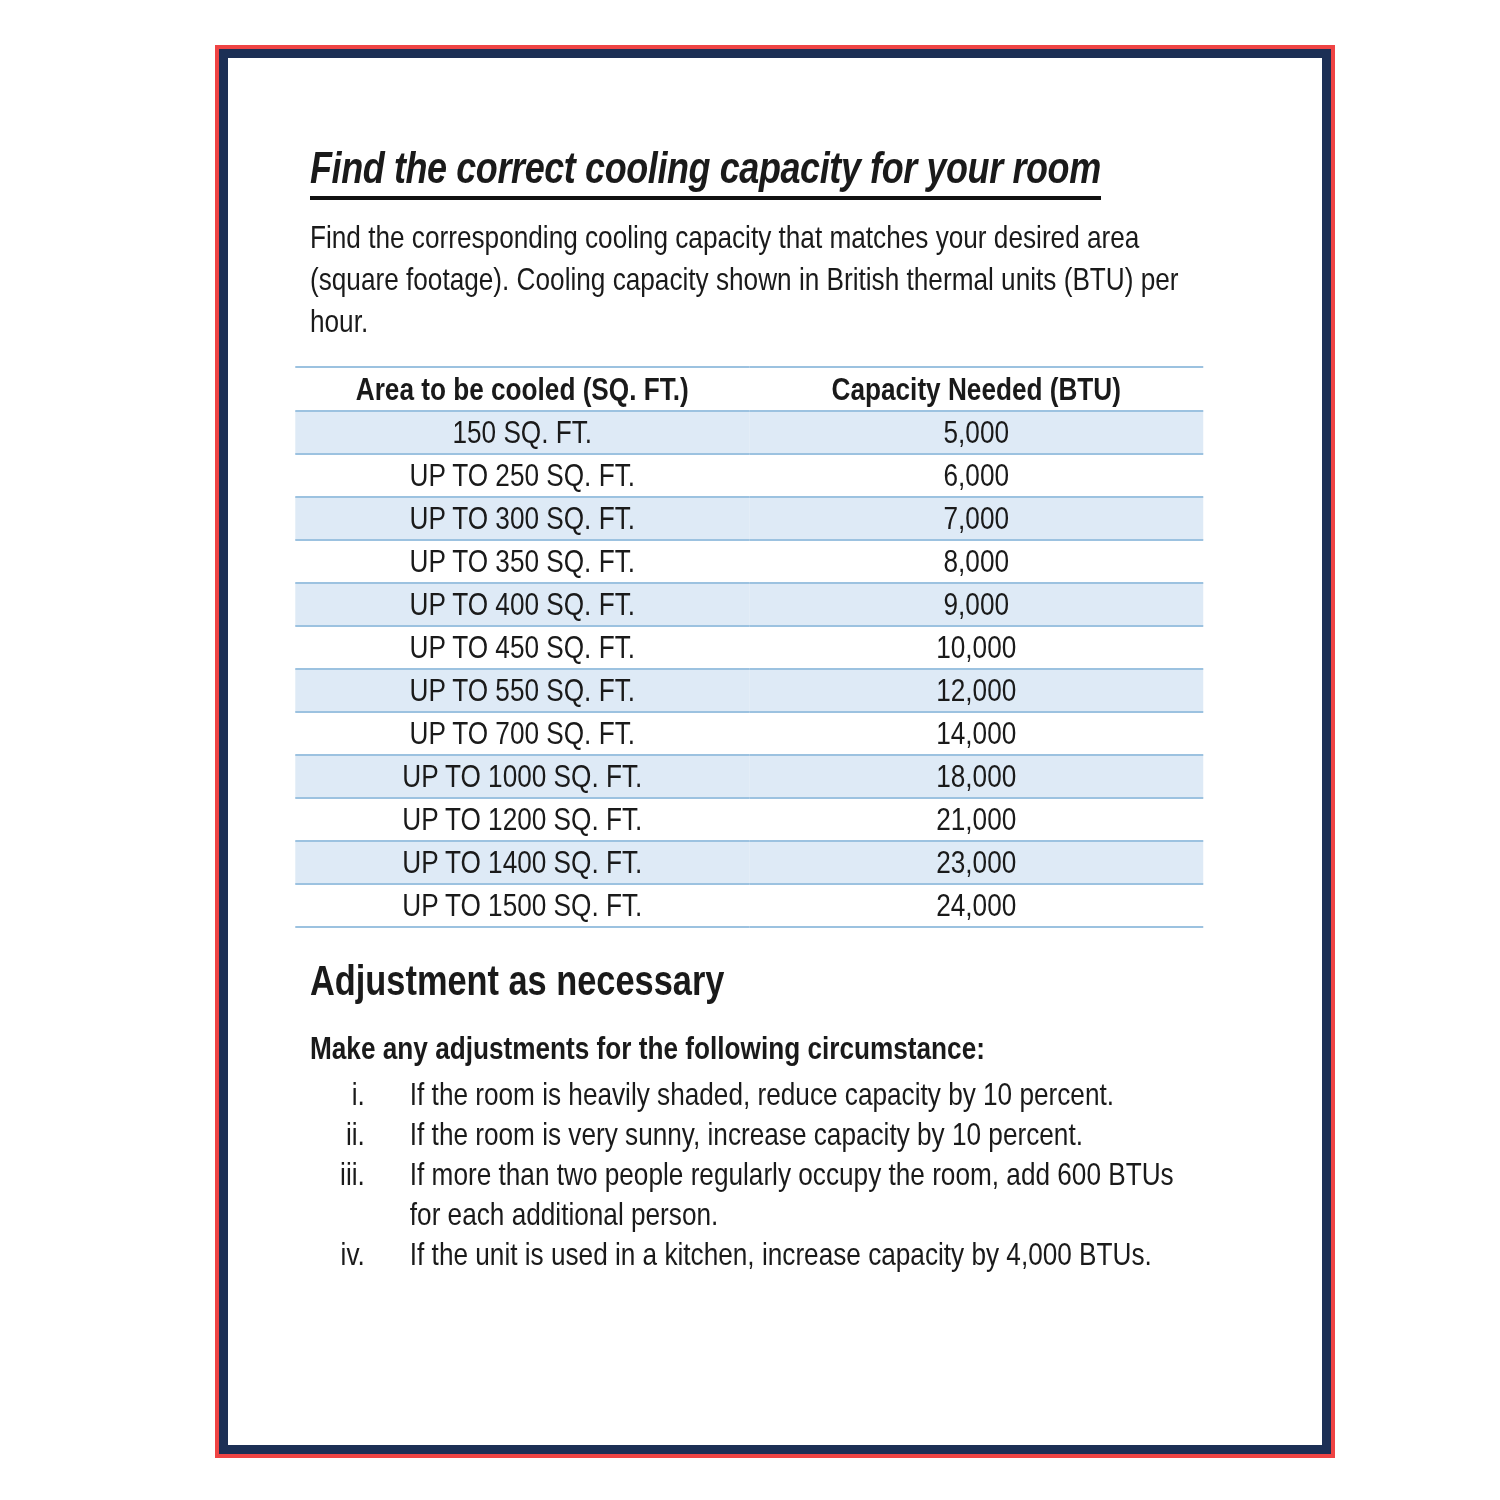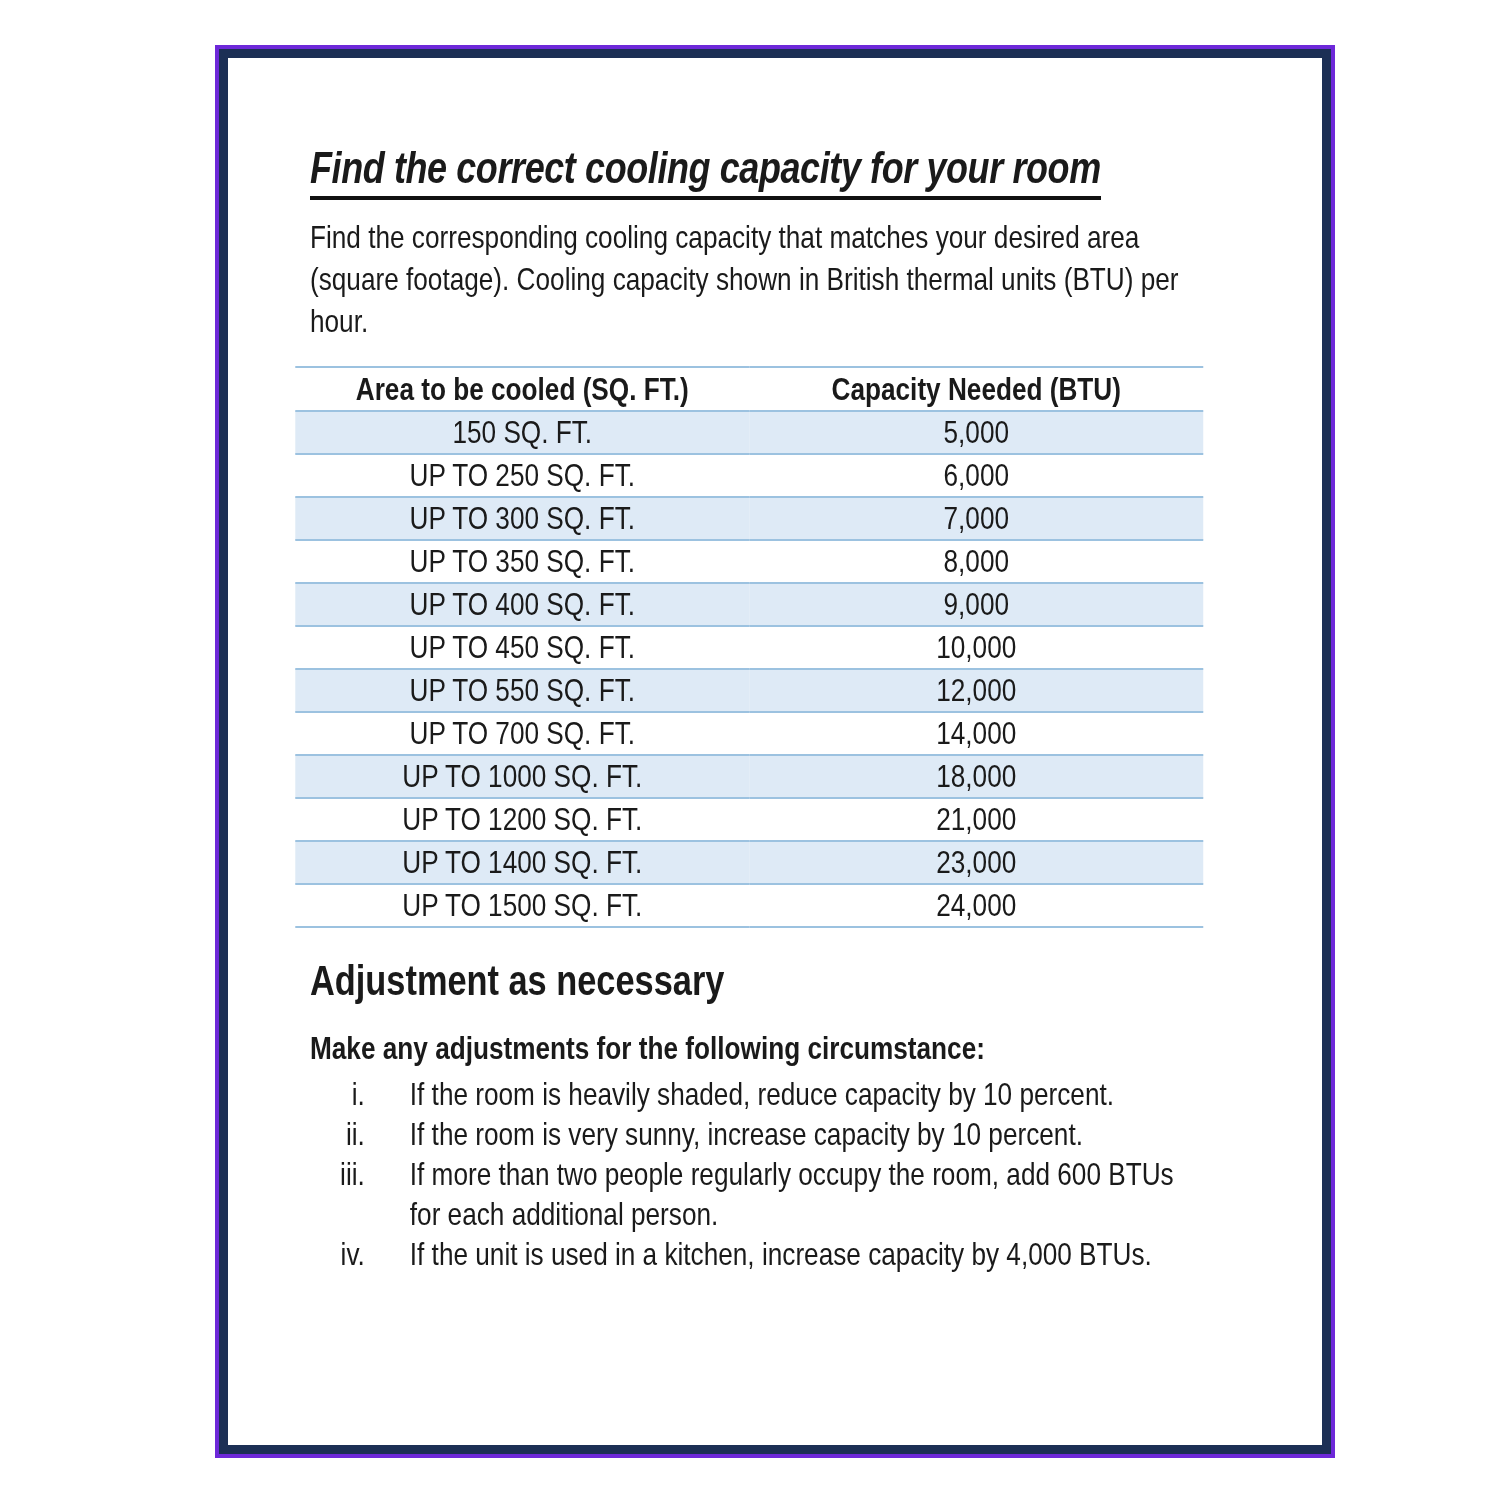--- a/index.html
+++ b/index.html
@@ -8,21 +8,21 @@
     font-family:"Liberation Sans", sans-serif;
     color:#1a1a1a;
     position:relative;
     overflow:hidden;
   }
   .canvas { position:absolute; left:0; top:0; width:1500px; height:1500px; background:#ffffff; }
 
   
   .frame {
     position:absolute; left:215px; top:45px; width:1120px; height:1413px;
-    border:4px solid #6d28d9;
+    border:4px solid #ef4444;
   }
   .frame-inner {
     position:absolute; inset:0;
     border:9px solid #1c2f55;
     background:#ffffff;
   }
 
   
   .content {
     position:absolute; left:82px; top:84px; width:1190px;

